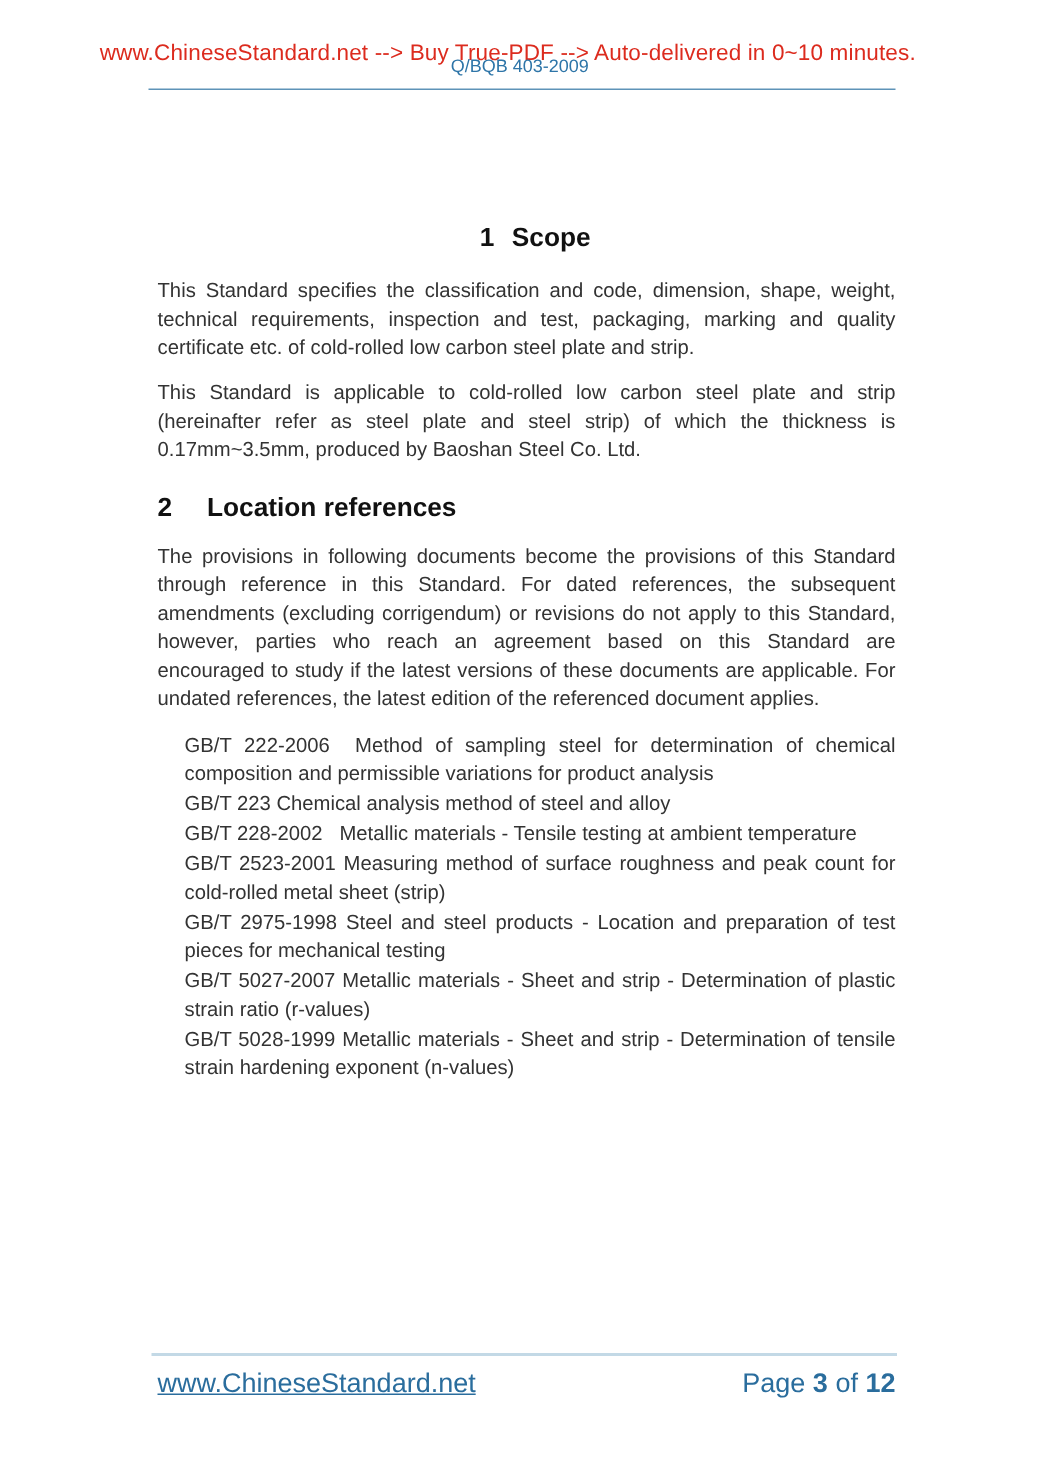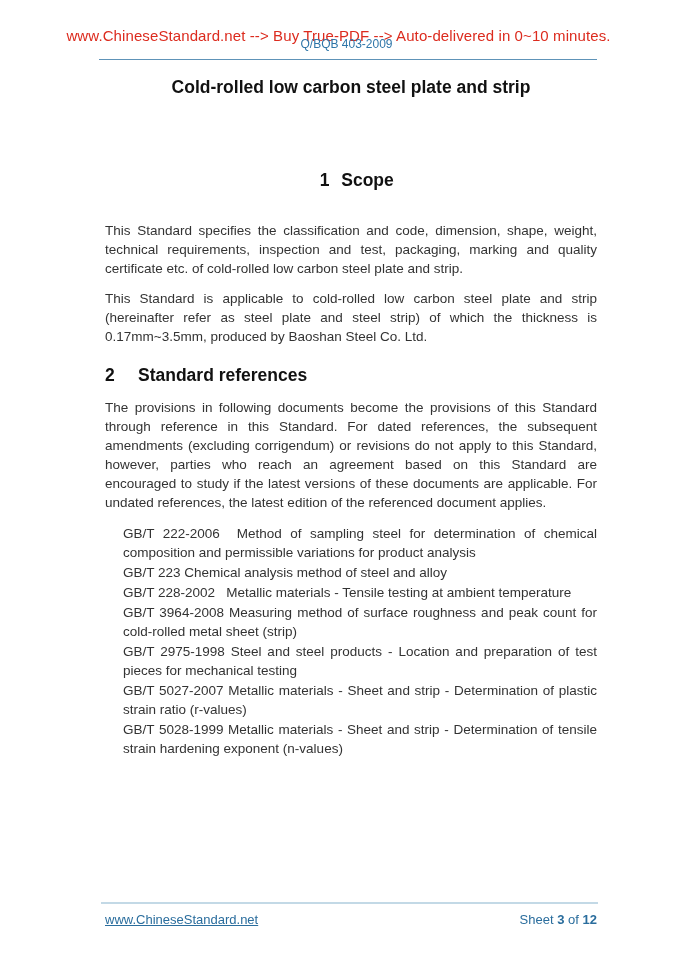--- a/index.html
+++ b/index.html
@@ -65,21 +65,21 @@
     display: inline-block;
     width: 33px;
   }
   .heading-scope { margin-top: 70px; text-align: center; }
   .heading-normative { margin-top: 17px; }
   p.body-par {
     font-size: 13.5px;
     line-height: 19px;
     color: #333333;
     text-align: justify;
-    margin-top: 29px;
+    margin-top: 14px;
   }
   p.body-par.gap { margin-top: 11px; }
   .ref-list { margin-top: 12px; }
   .ref-item {
     font-size: 13.5px;
     line-height: 19px;
     color: #333333;
     text-align: justify;
     margin-left: 18px;
     margin-top: 1px;
@@ -91,21 +91,21 @@
     width: 497px;
     border-top: 2px solid #c3d9e6;
   }
   .footer-bar {
     position: absolute;
     top: 912px; left: 105px;
     width: 492px;
     display: flex;
     justify-content: space-between;
     align-items: flex-start;
-    font-size: 13px;
+    font-size: 18px;
     color: #2a6d9d;
   }
   .site-link {
     color: #2a6d9d;
     text-decoration: underline;
     cursor: pointer;
   }
   .page-info { white-space: nowrap; }
   .page-info .pg-bold { font-weight: bold; }
 </style>
@@ -113,47 +113,46 @@
 <body>
 
 <div class="page">
 
   <div class="promo">www.ChineseStandard.net --&gt; Buy True-PDF --&gt; Auto-delivered in 0~10 minutes.</div>
   <div class="doc-code">Q/BQB 403-2009</div>
   <div class="header-rule"></div>
 
   <div class="content">
 
-    <h1 class="doc-title">Cold-rolled low carbon steel plate and strip</h1>
 
     <h2 class="section-heading heading-scope">
       <span class="h-num">1</span><span>Scope</span>
     </h2>
 
     <p class="body-par">This Standard specifies the classification and code, dimension, shape, weight, technical requirements, inspection and test, packaging, marking and quality certificate etc. of cold-rolled low carbon steel plate and strip.</p>
 
     <p class="body-par gap">This Standard is applicable to cold-rolled low carbon steel plate and strip (hereinafter refer as steel plate and steel strip) of which the thickness is 0.17mm~3.5mm, produced by Baoshan Steel Co. Ltd.</p>
 
     <h2 class="section-heading heading-normative">
-      <span class="h-num">2</span><span>Standard references</span>
+      <span class="h-num">2</span><span>Location references</span>
     </h2>
 
     <p class="body-par gap">The provisions in following documents become the provisions of this Standard through reference in this Standard. For dated references, the subsequent amendments (excluding corrigendum) or revisions do not apply to this Standard, however, parties who reach an agreement based on this Standard are encouraged to study if the latest versions of these documents are applicable. For undated references, the latest edition of the referenced document applies.</p>
 
     <div class="ref-list">
       <div class="ref-item">GB/T 222-2006&nbsp; Method of sampling steel for determination of chemical composition and permissible variations for product analysis</div>
       <div class="ref-item">GB/T 223 Chemical analysis method of steel and alloy</div>
       <div class="ref-item">GB/T 228-2002&nbsp;&nbsp; Metallic materials - Tensile testing at ambient temperature</div>
-      <div class="ref-item">GB/T 3964-2008 Measuring method of surface roughness and peak count for cold-rolled metal sheet (strip)</div>
+      <div class="ref-item">GB/T 2523-2001 Measuring method of surface roughness and peak count for cold-rolled metal sheet (strip)</div>
       <div class="ref-item">GB/T 2975-1998 Steel and steel products - Location and preparation of test pieces for mechanical testing</div>
       <div class="ref-item">GB/T 5027-2007 Metallic materials - Sheet and strip - Determination of plastic strain ratio (r-values)</div>
       <div class="ref-item">GB/T 5028-1999 Metallic materials - Sheet and strip - Determination of tensile strain hardening exponent (n-values)</div>
     </div>
 
   </div>
 
   <div class="footer-rule"></div>
   <div class="footer-bar">
     <span class="site-link">www.ChineseStandard.net</span>
-    <span class="page-info"><span>Sheet</span>&nbsp;<span class="pg-bold">3</span>&nbsp;<span>of</span>&nbsp;<span class="pg-bold">12</span></span>
+    <span class="page-info"><span>Page</span>&nbsp;<span class="pg-bold">3</span>&nbsp;<span>of</span>&nbsp;<span class="pg-bold">12</span></span>
   </div>
 
 </div>
 
 </body></html>

